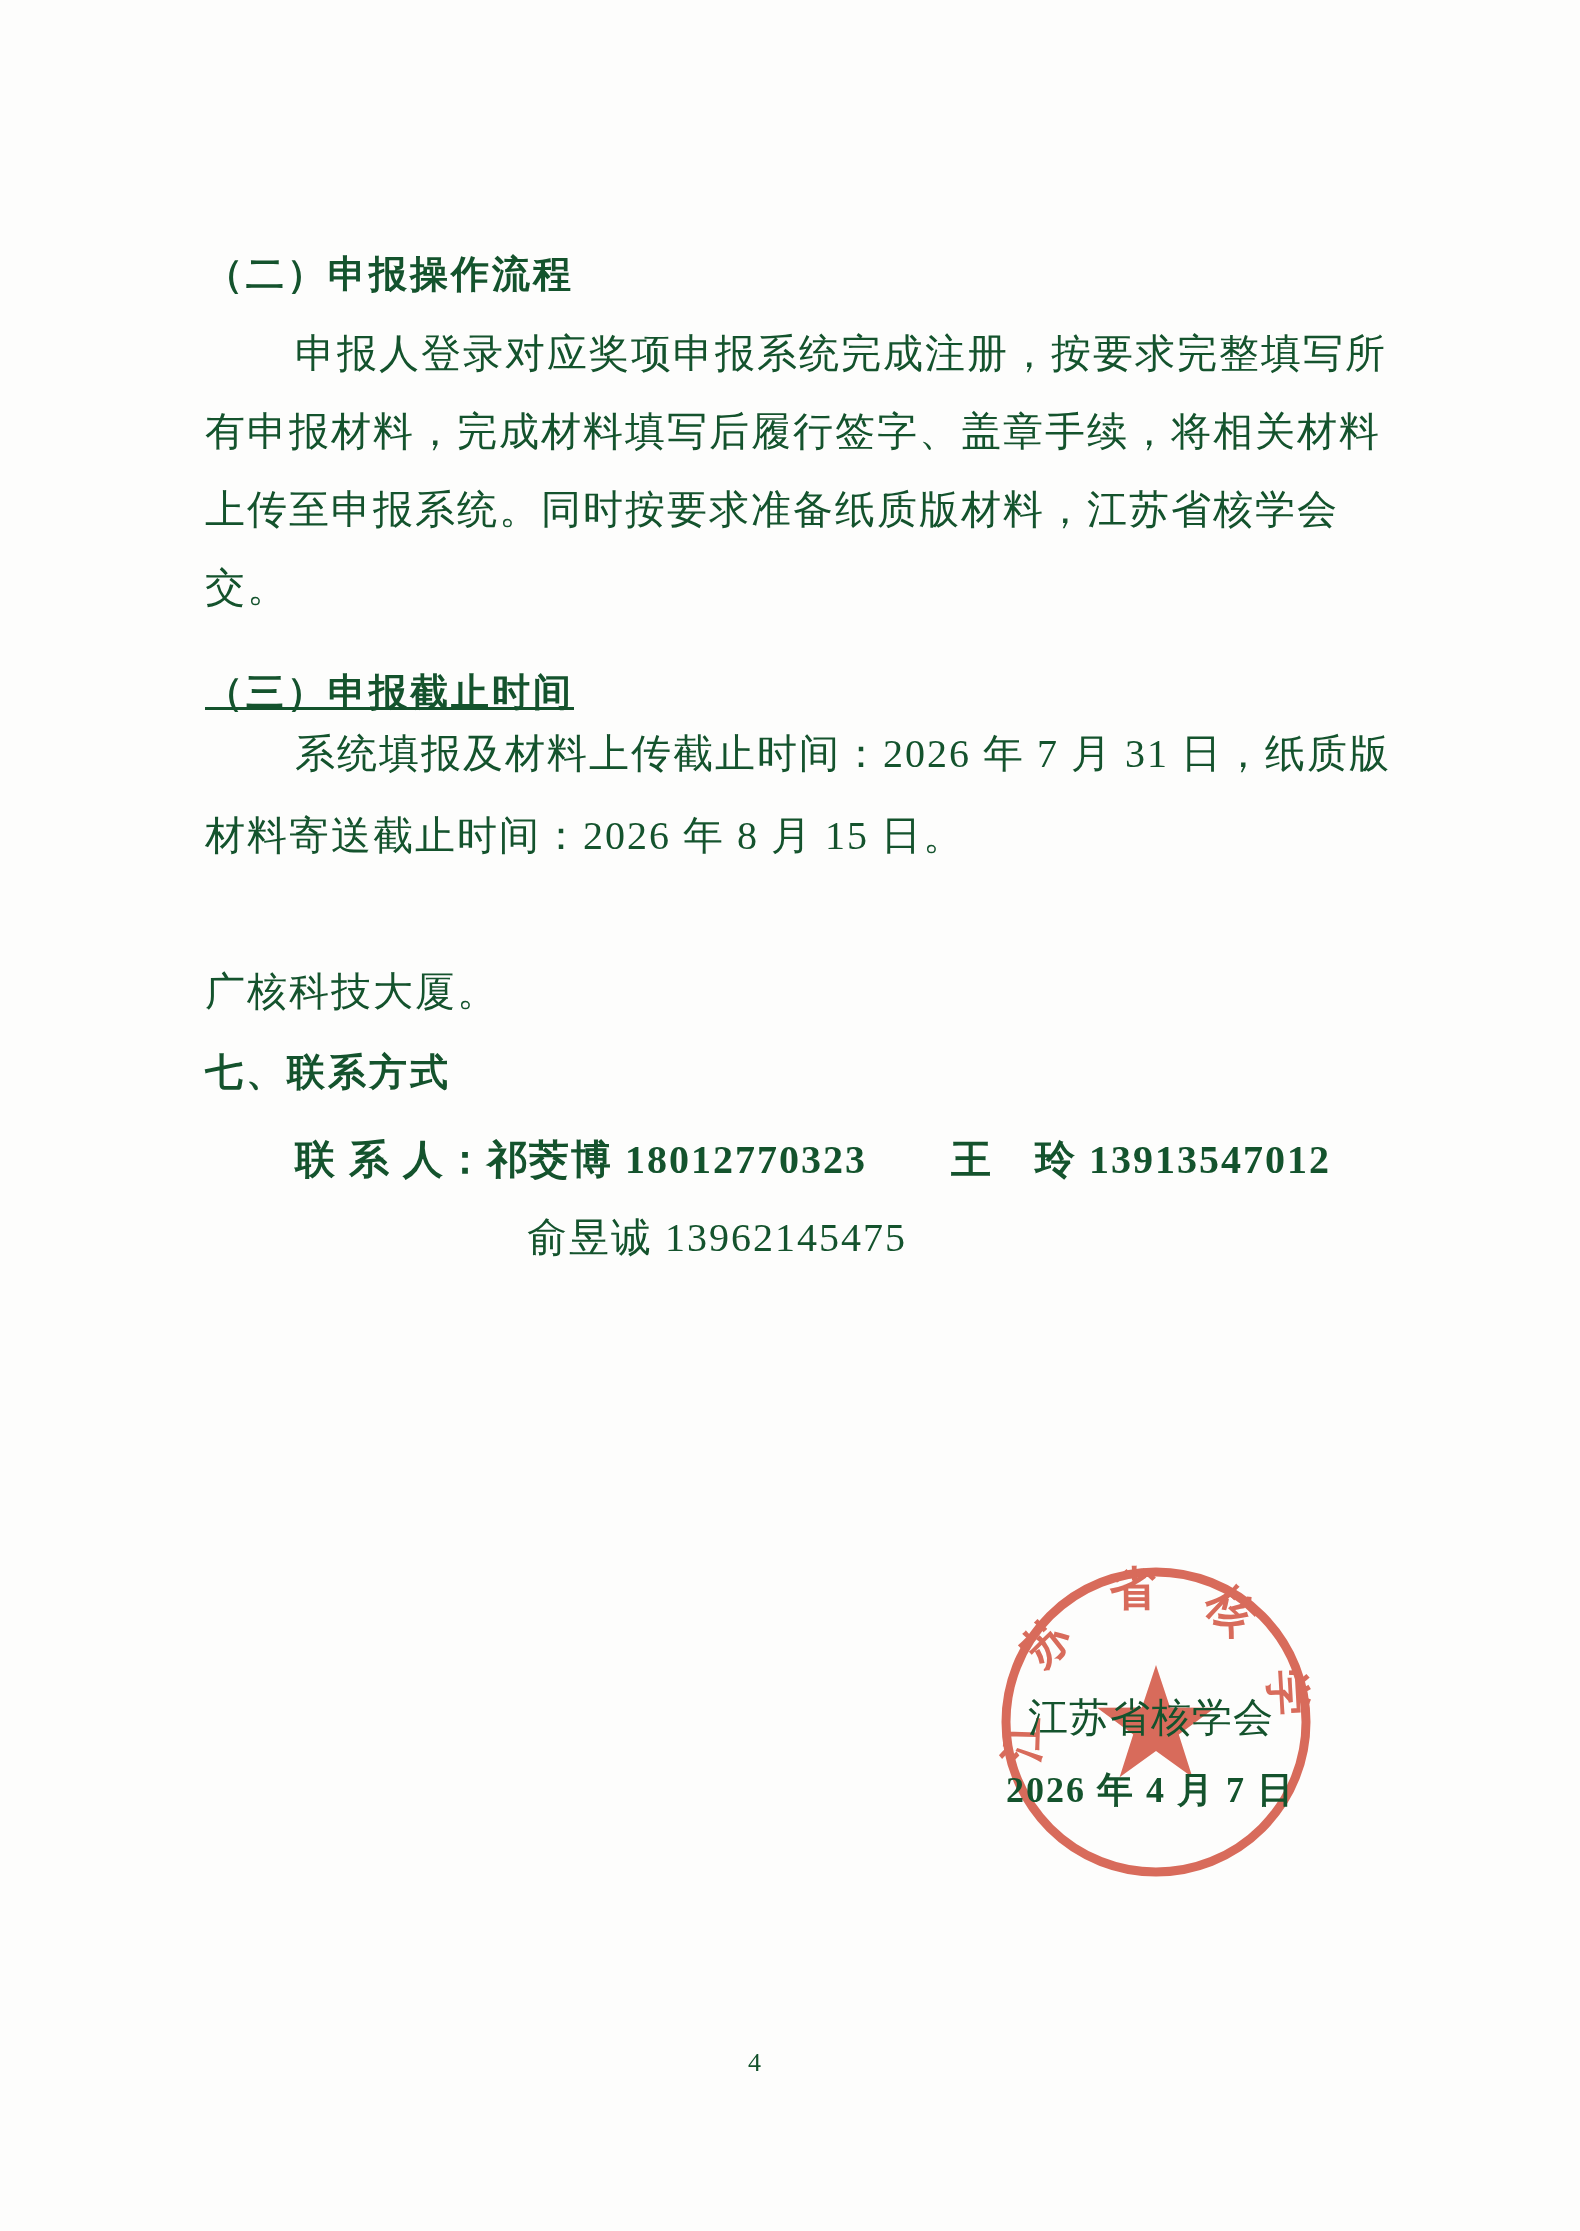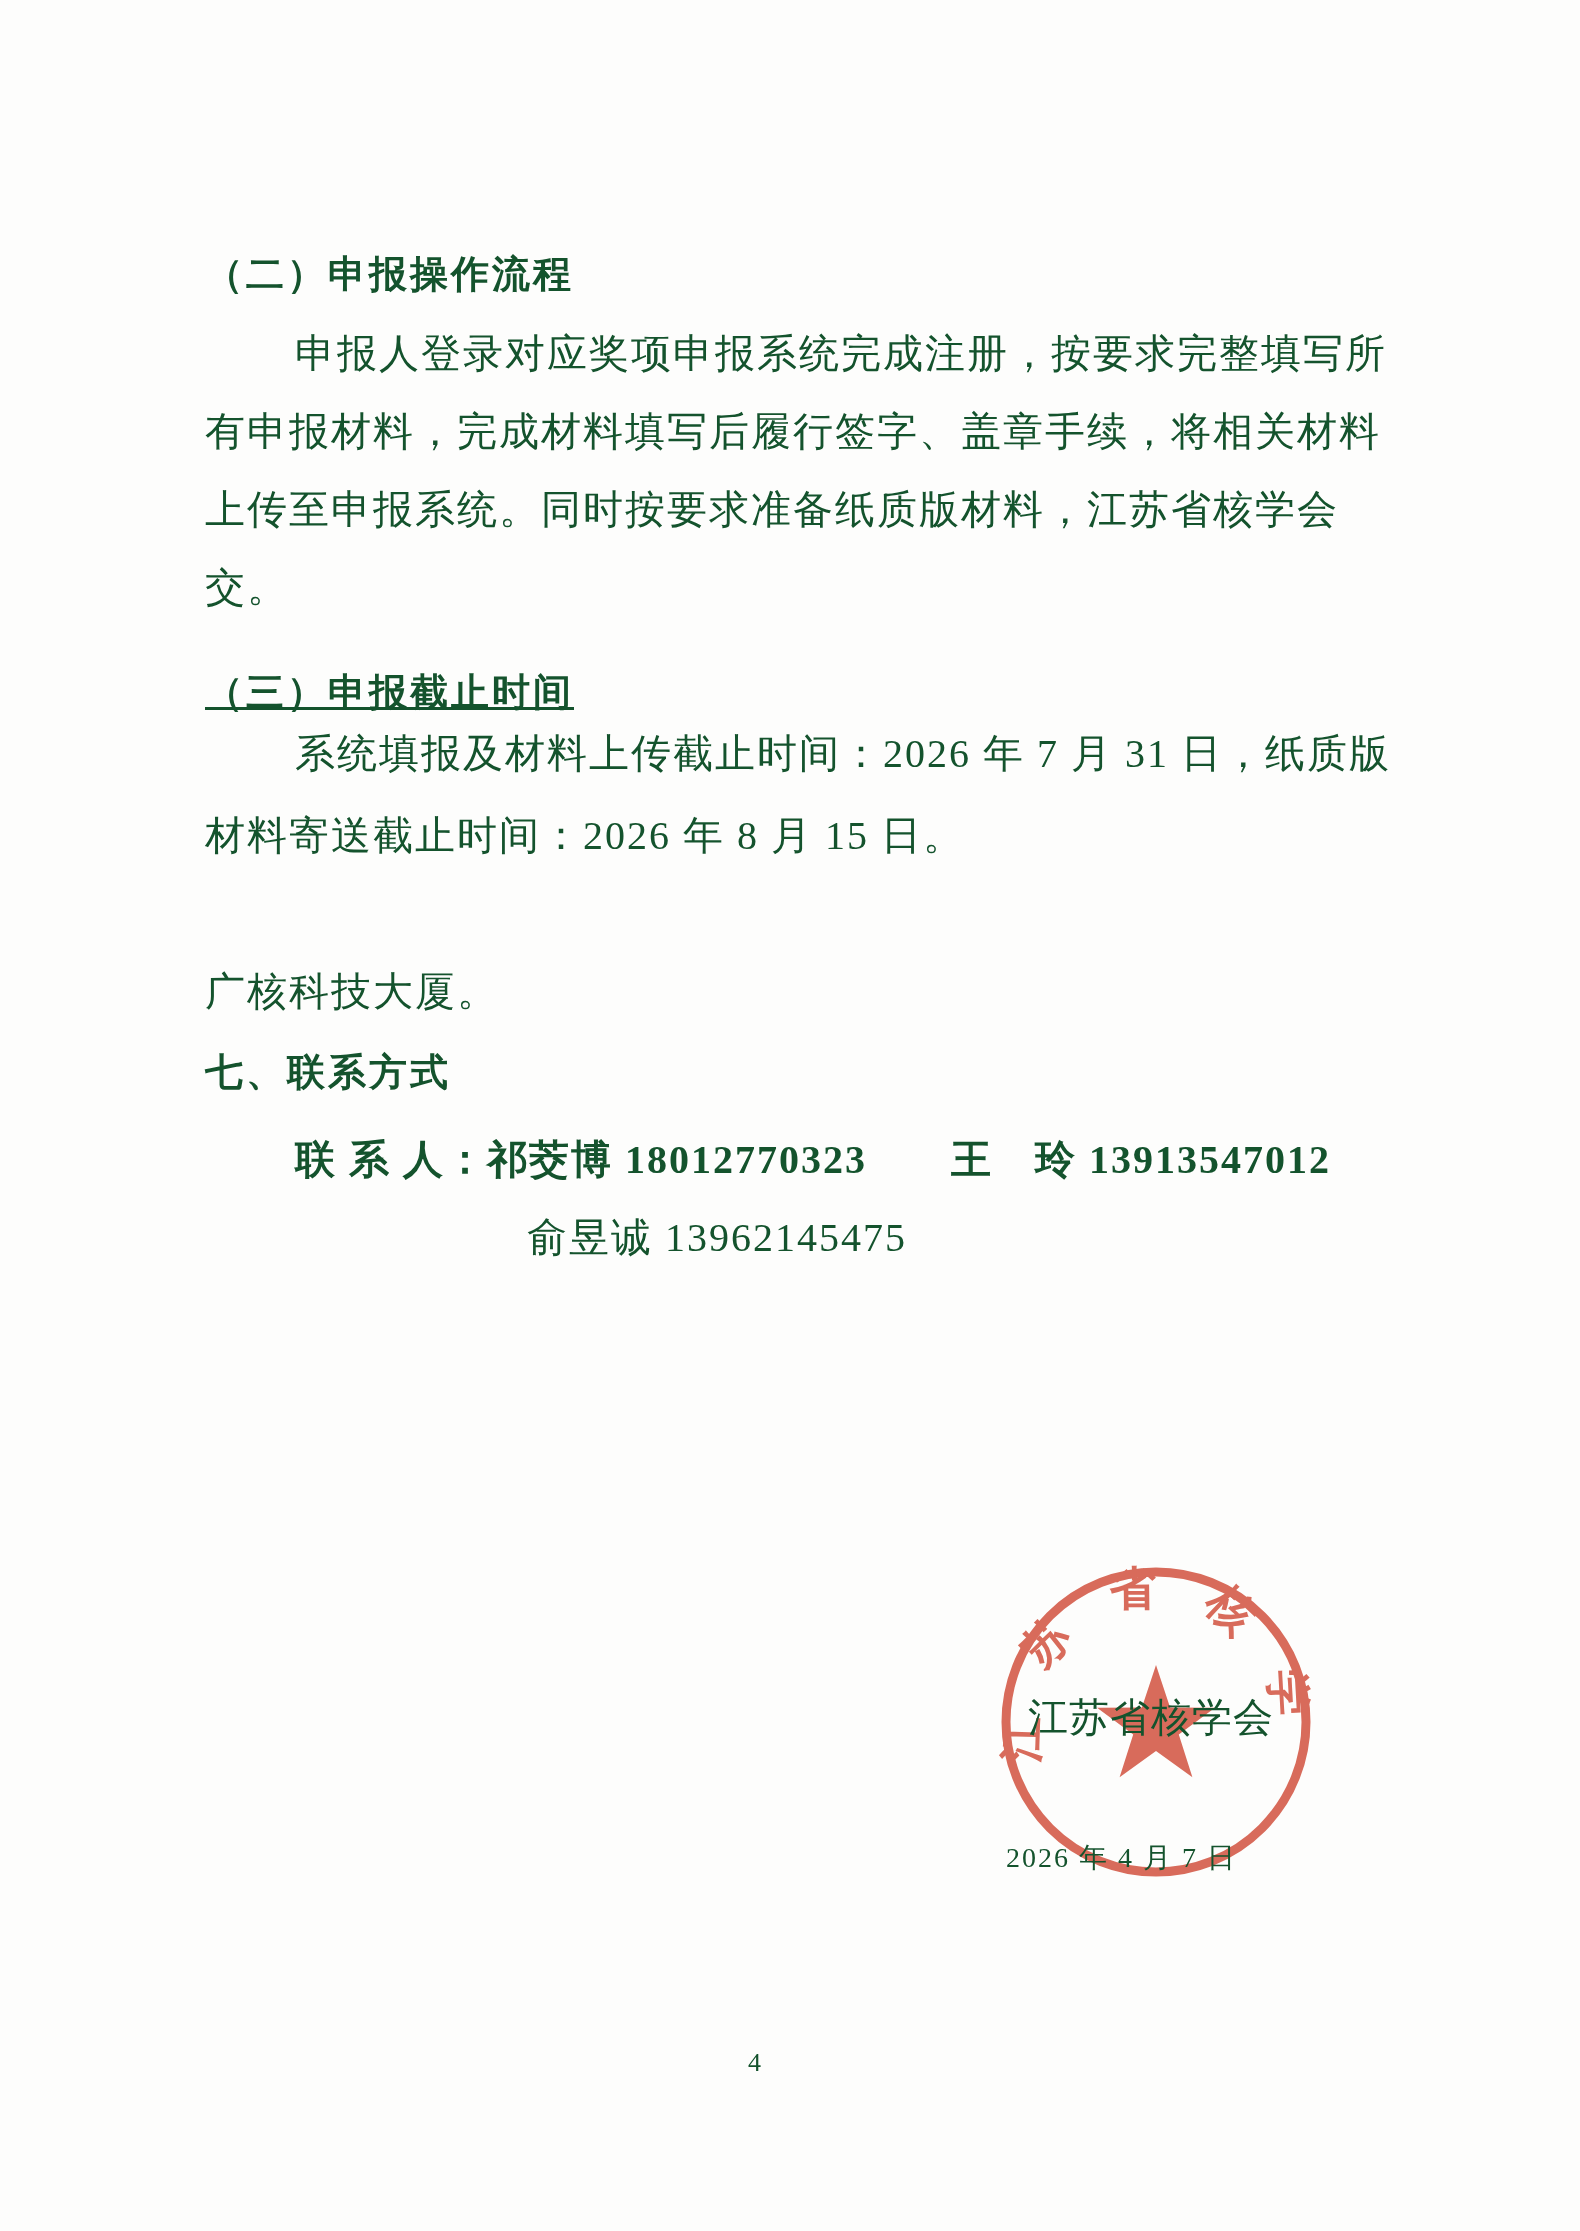--- a/index.html
+++ b/index.html
@@ -38,22 +38,22 @@
     font-family:"Liberation Serif","DejaVu Serif",serif;
     font-weight:bold;
     font-size:46px;
     letter-spacing:44px;
   }
   .sig-org{
     position:absolute;left:1028px;top:1690px;
     font-size:40px;letter-spacing:1px;white-space:nowrap;
   }
   .sig-date{
-    position:absolute;left:1006px;top:1839px;
-    font-size:28px;letter-spacing:2px;white-space:nowrap;
+    position:absolute;left:1006px;top:1766px;
+    font-size:36px;letter-spacing:2px;white-space:nowrap;font-weight:bold;
   }
   .page-num{
     position:absolute;left:748px;top:2048px;
     font-size:26px;
   }
 </style>
 </head>
 <body>
 
 <div class="page">

